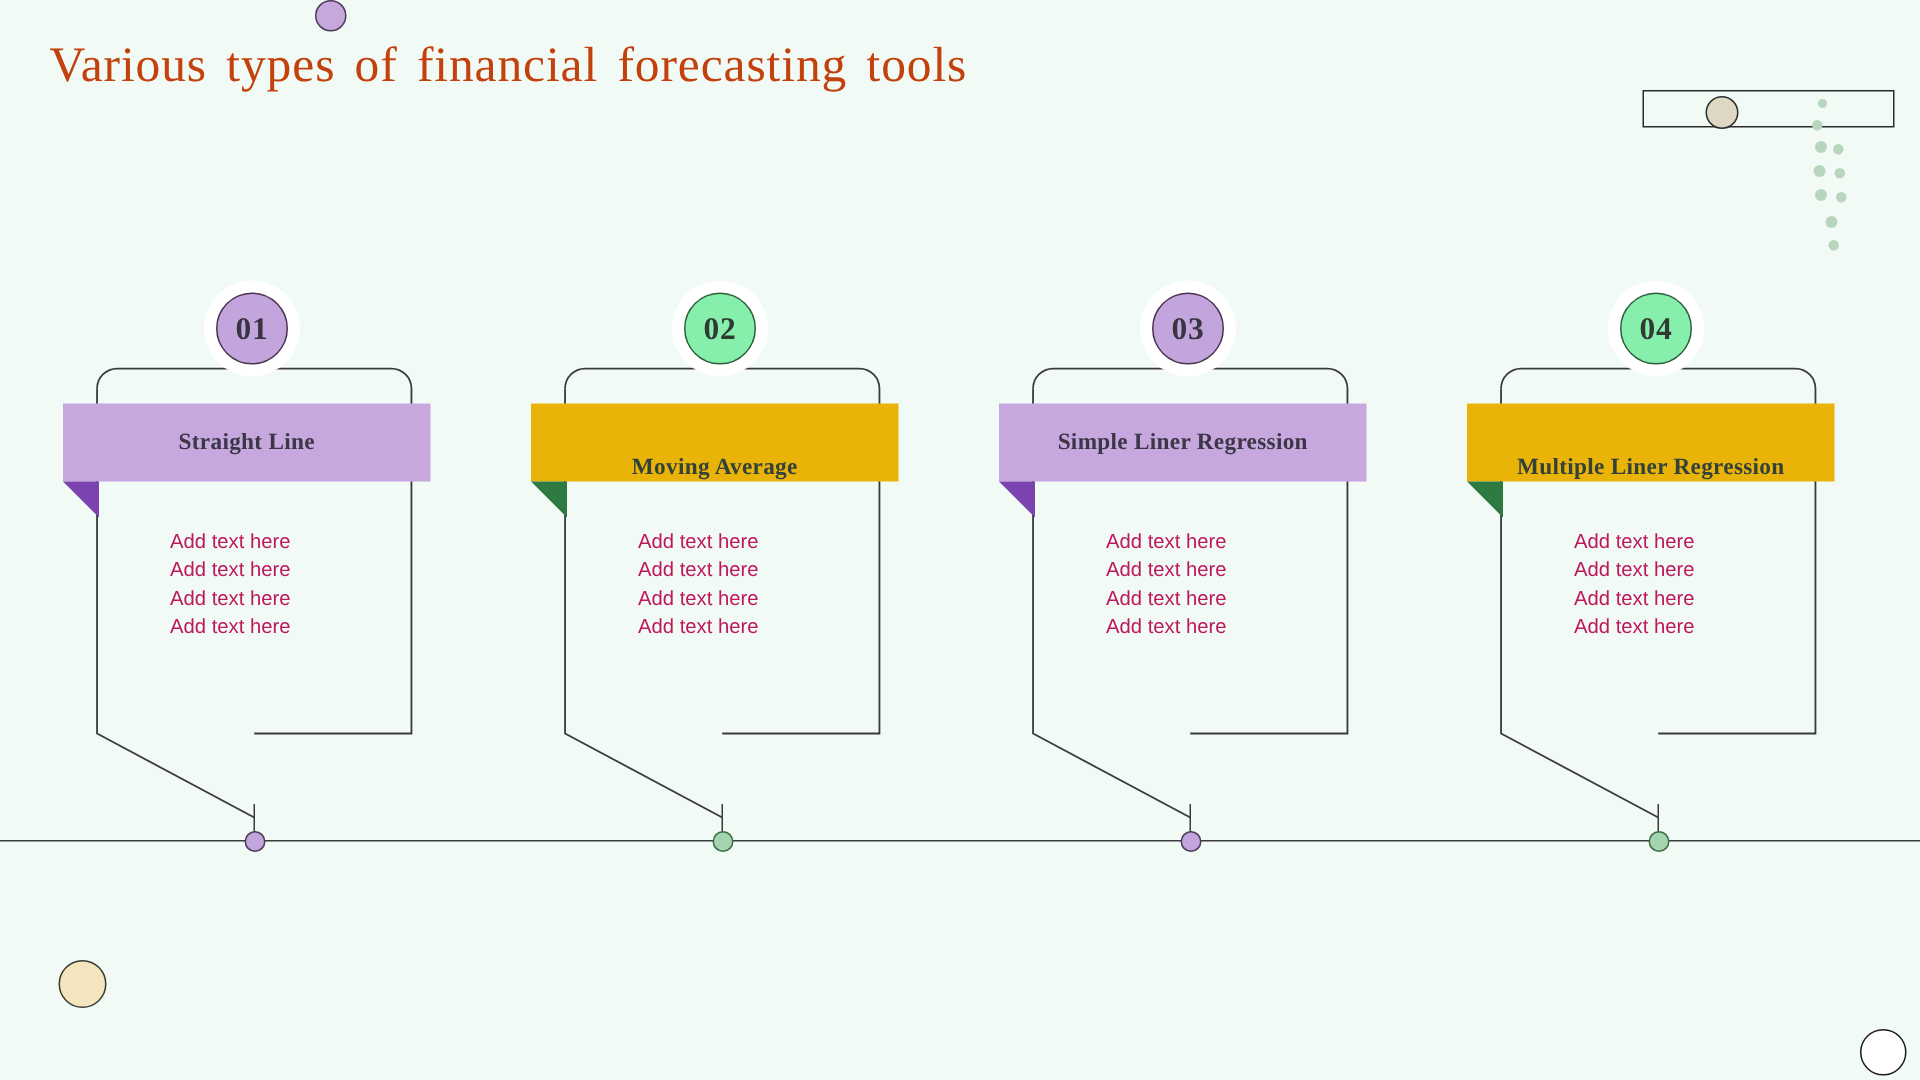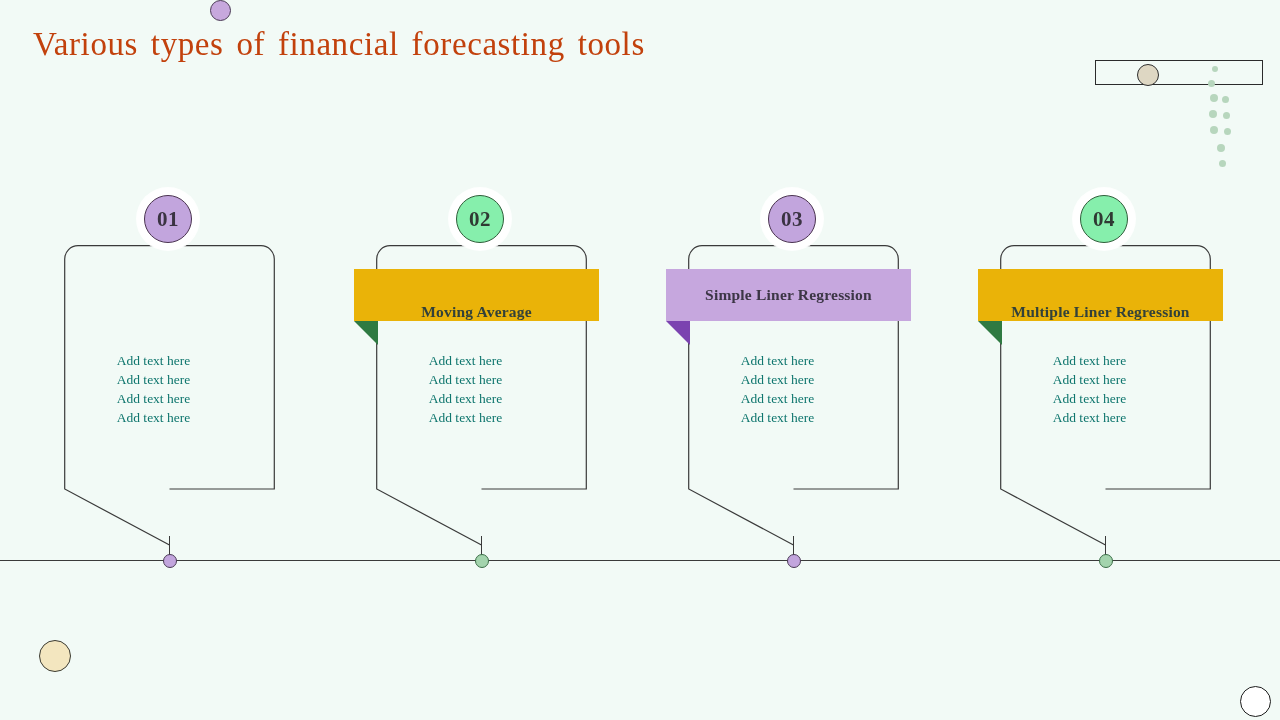--- a/index.html
+++ b/index.html
@@ -121,23 +121,22 @@
   .fold.purple{ border-top-color:#7b43b0; border-left-color:transparent; }
   .fold.green { border-top-color:#2f7a42; }
 
   
   .card-text{
     position:absolute; left:31px; top:163px;
     width:179px;
     text-align:center;
     font-size:13.5px;
     line-height:19px;
-    color:#0f766e;
+    color:#be185d;
     z-index:4;
-    font-family:Liberation Serif, serif;
   }
   .card-text div{ white-space:nowrap; }
 
   
   .stem{
     position:absolute; width:0; height:24px;
     border-left:1.2px solid #3a3a3a;
     left:136px; top:348px;
   }
   .node{
@@ -178,20 +177,24 @@
     <div class="card" style="left: 33px;">
       <div class="card-body">
         <svg width="211" height="245" viewBox="0 0 211 245">
           <path d="M 0.7,14 A 13.3,13.3 0 0 1 14,0.7 L 197,0.7 A 13.3,13.3 0 0 1 210.3,14 L 210.3,244 L 105.5,244" fill="none" stroke="#3a3a3a" stroke-width="1.2"></path>
           <path d="M 0.7,14 L 0.7,244 L 105.5,300" fill="none" stroke="#3a3a3a" stroke-width="1.2"></path>
         </svg>
       </div>
       <div class="badge purple">
         <div class="badge-inner">01</div>
       </div>
+      <div class="banner purple">
+        <span class="banner-text">Straight Line</span>
+        <span class="fold purple"></span>
+      </div>
       <div class="card-text">
         <div>Add text here</div>
         <div>Add text here</div>
         <div>Add text here</div>
         <div>Add text here</div>
       </div>
       <div class="stem"></div>
       <div class="node purple"></div>
     </div>
     <div class="card" style="left: 345px;">

